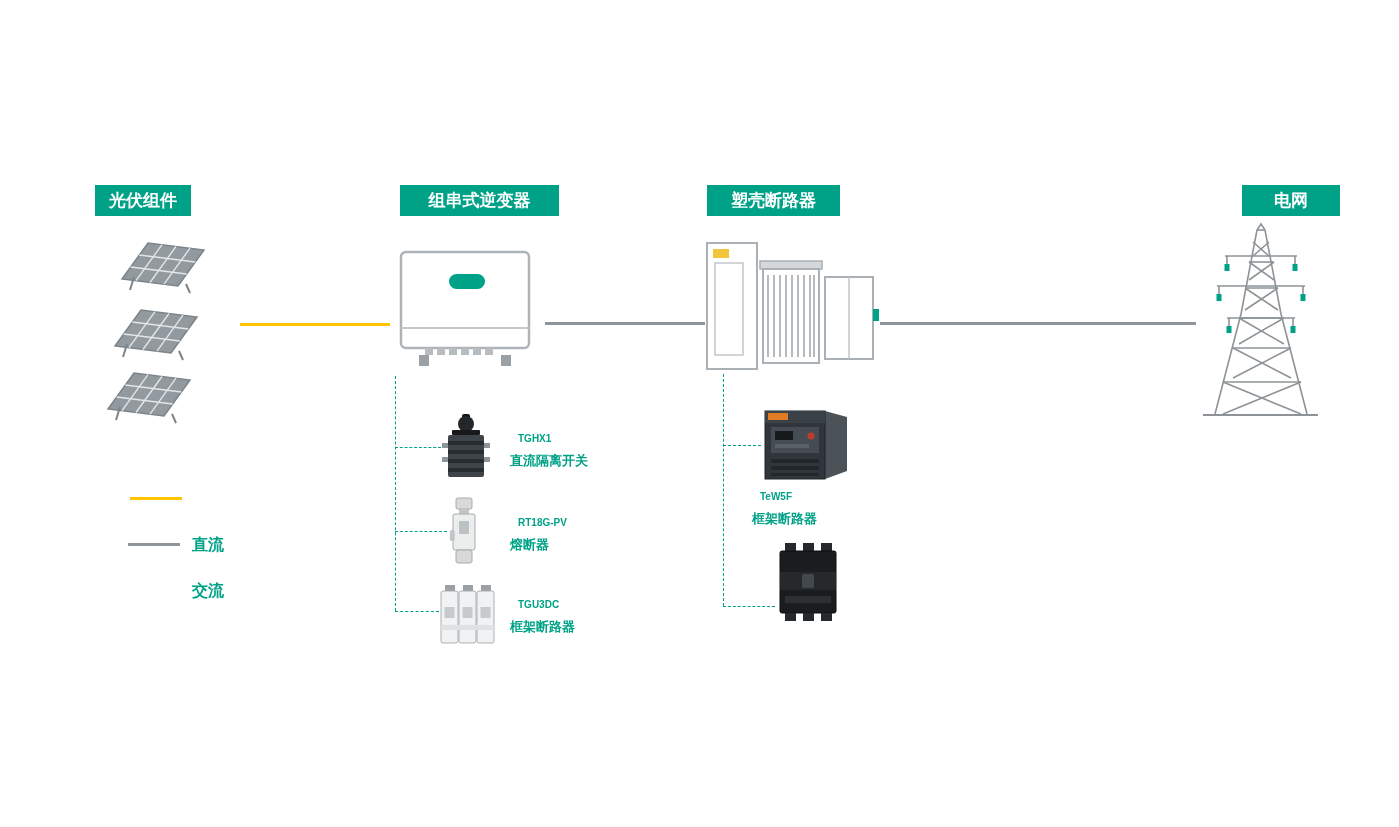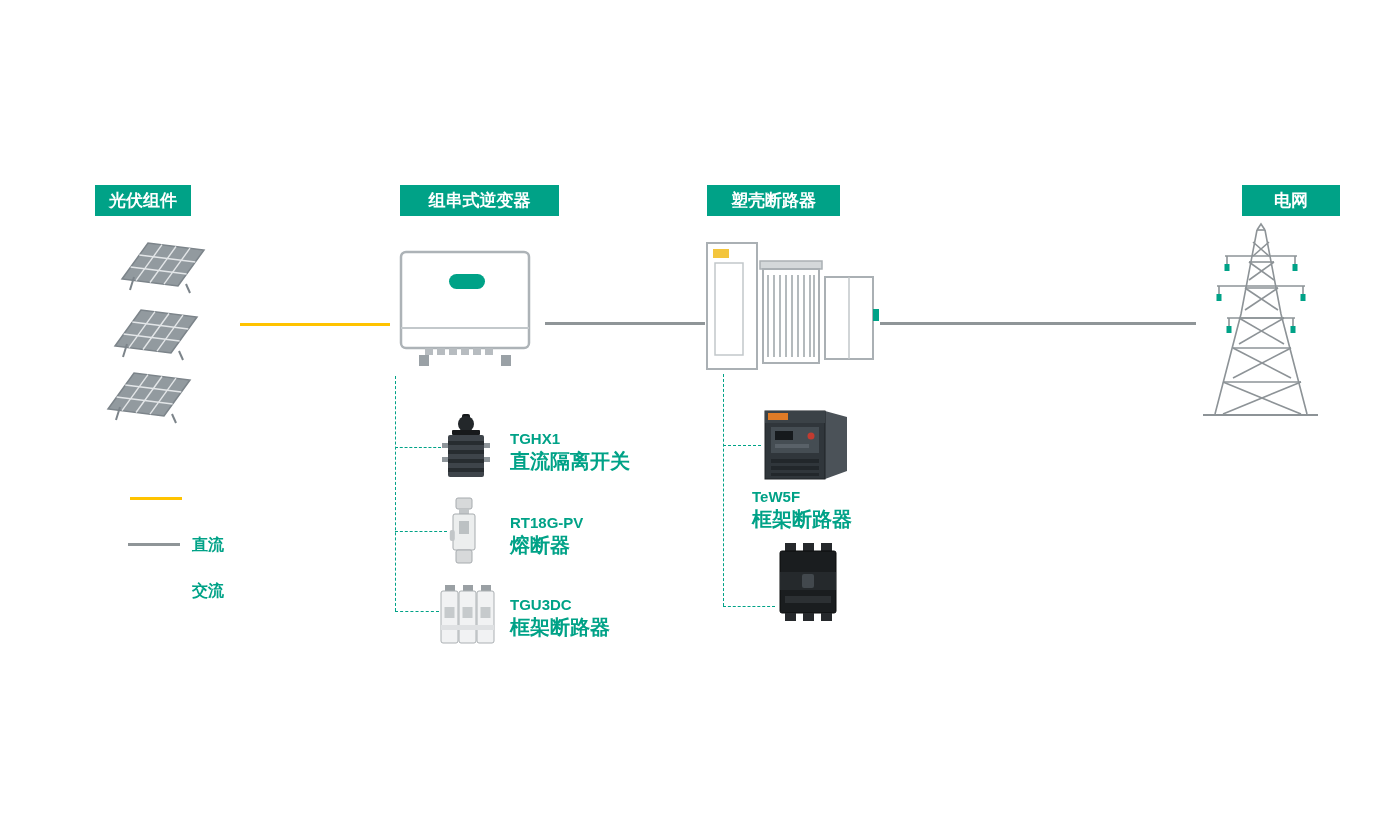--- a/index.html
+++ b/index.html
@@ -22,22 +22,22 @@
     top:185px;height:31px;line-height:31px;text-align:center;
     background:var(--teal);color:#ffffff;font-size:17px;font-weight:bold;
     white-space:nowrap;
   }
   .hline{height:3px;}
   .dc{background:var(--yellow);}
   .ac{background:var(--gray);}
   .dash-v{width:0;border-left:1.5px dashed var(--teal);}
   .dash-h{height:0;border-top:1.5px dashed var(--teal);}
   .comp-label{color:var(--teal);font-weight:bold;line-height:22px;white-space:nowrap;}
-  .comp-label .name{display:block;font-size:15px;}
-  .comp-label .desc{display:block;font-size:20px;}
+  .comp-label .name{display:block;font-size:10px;margin-left:8px;}
+  .comp-label .desc{display:block;font-size:13px;}
   .center{}
   .legend-label{color:var(--teal);font-size:16px;font-weight:bold;line-height:18px;margin-top:45px;}
   svg{display:block;overflow:visible;}
 </style>
 </head>
 <body>
 
 <div id="canvas" class="abs" style="left:0;top:0;width:1399px;height:827px;">
 
   <svg width="0" height="0" class="abs" aria-hidden="true">

